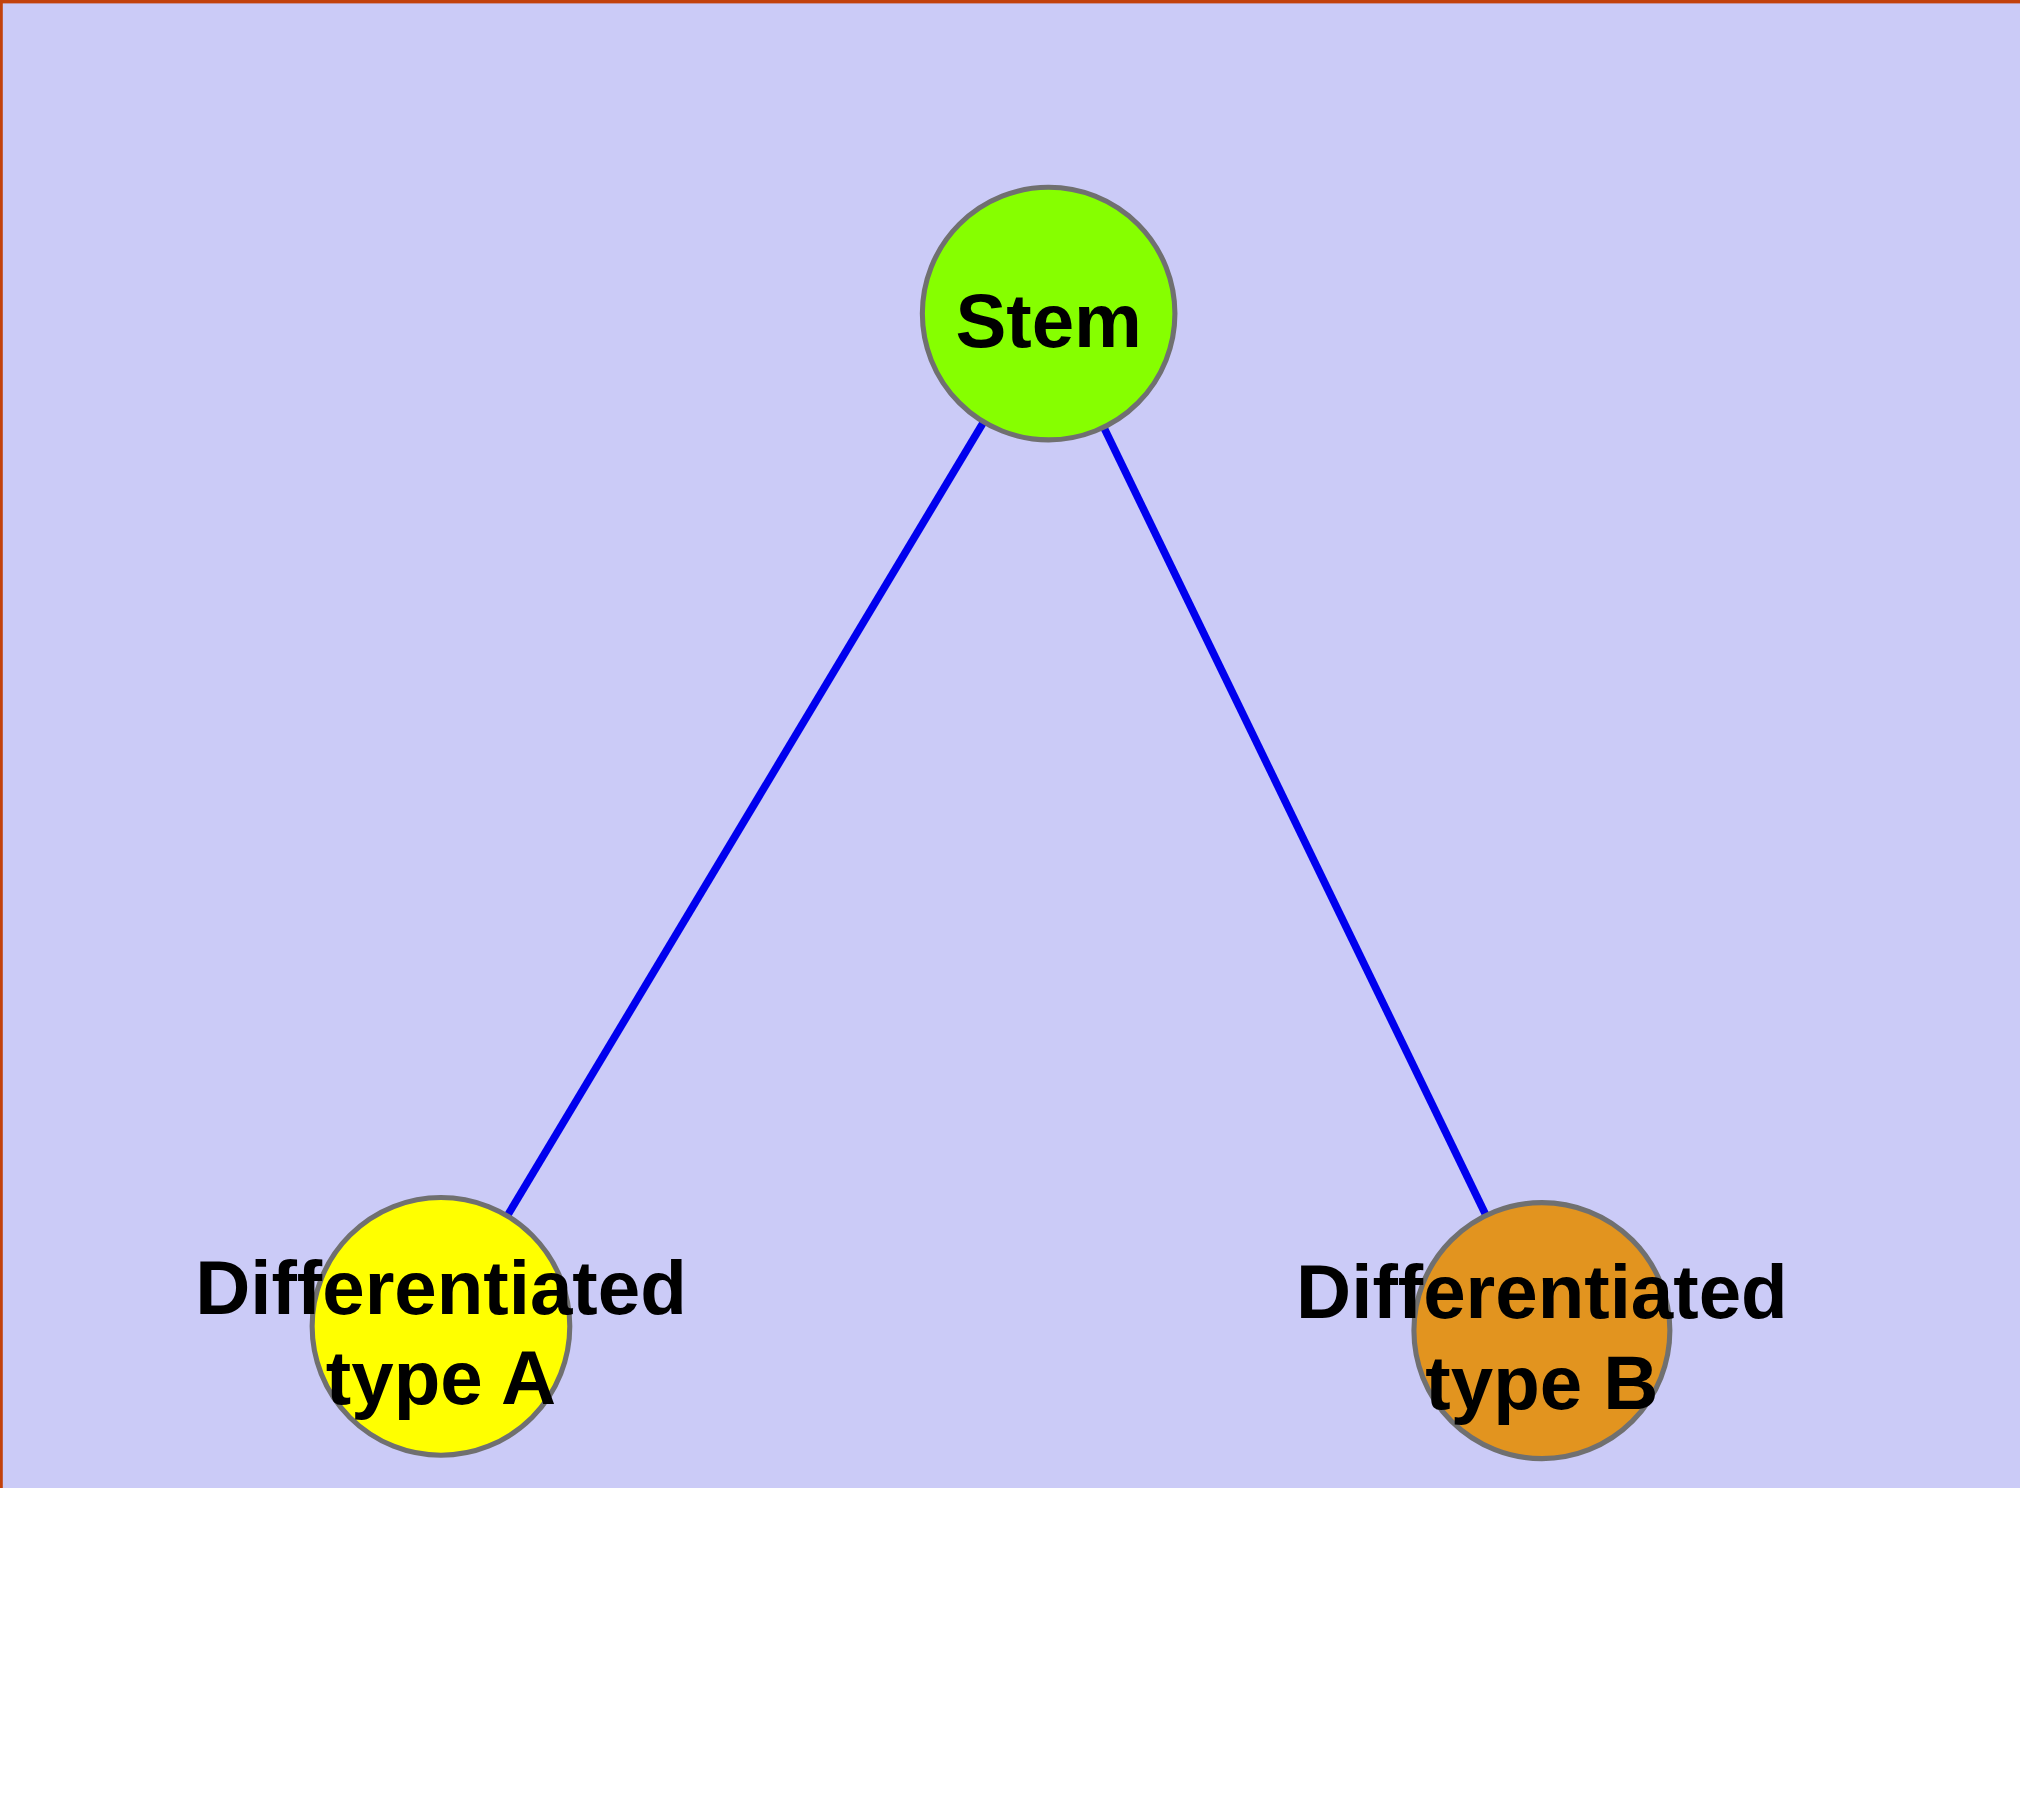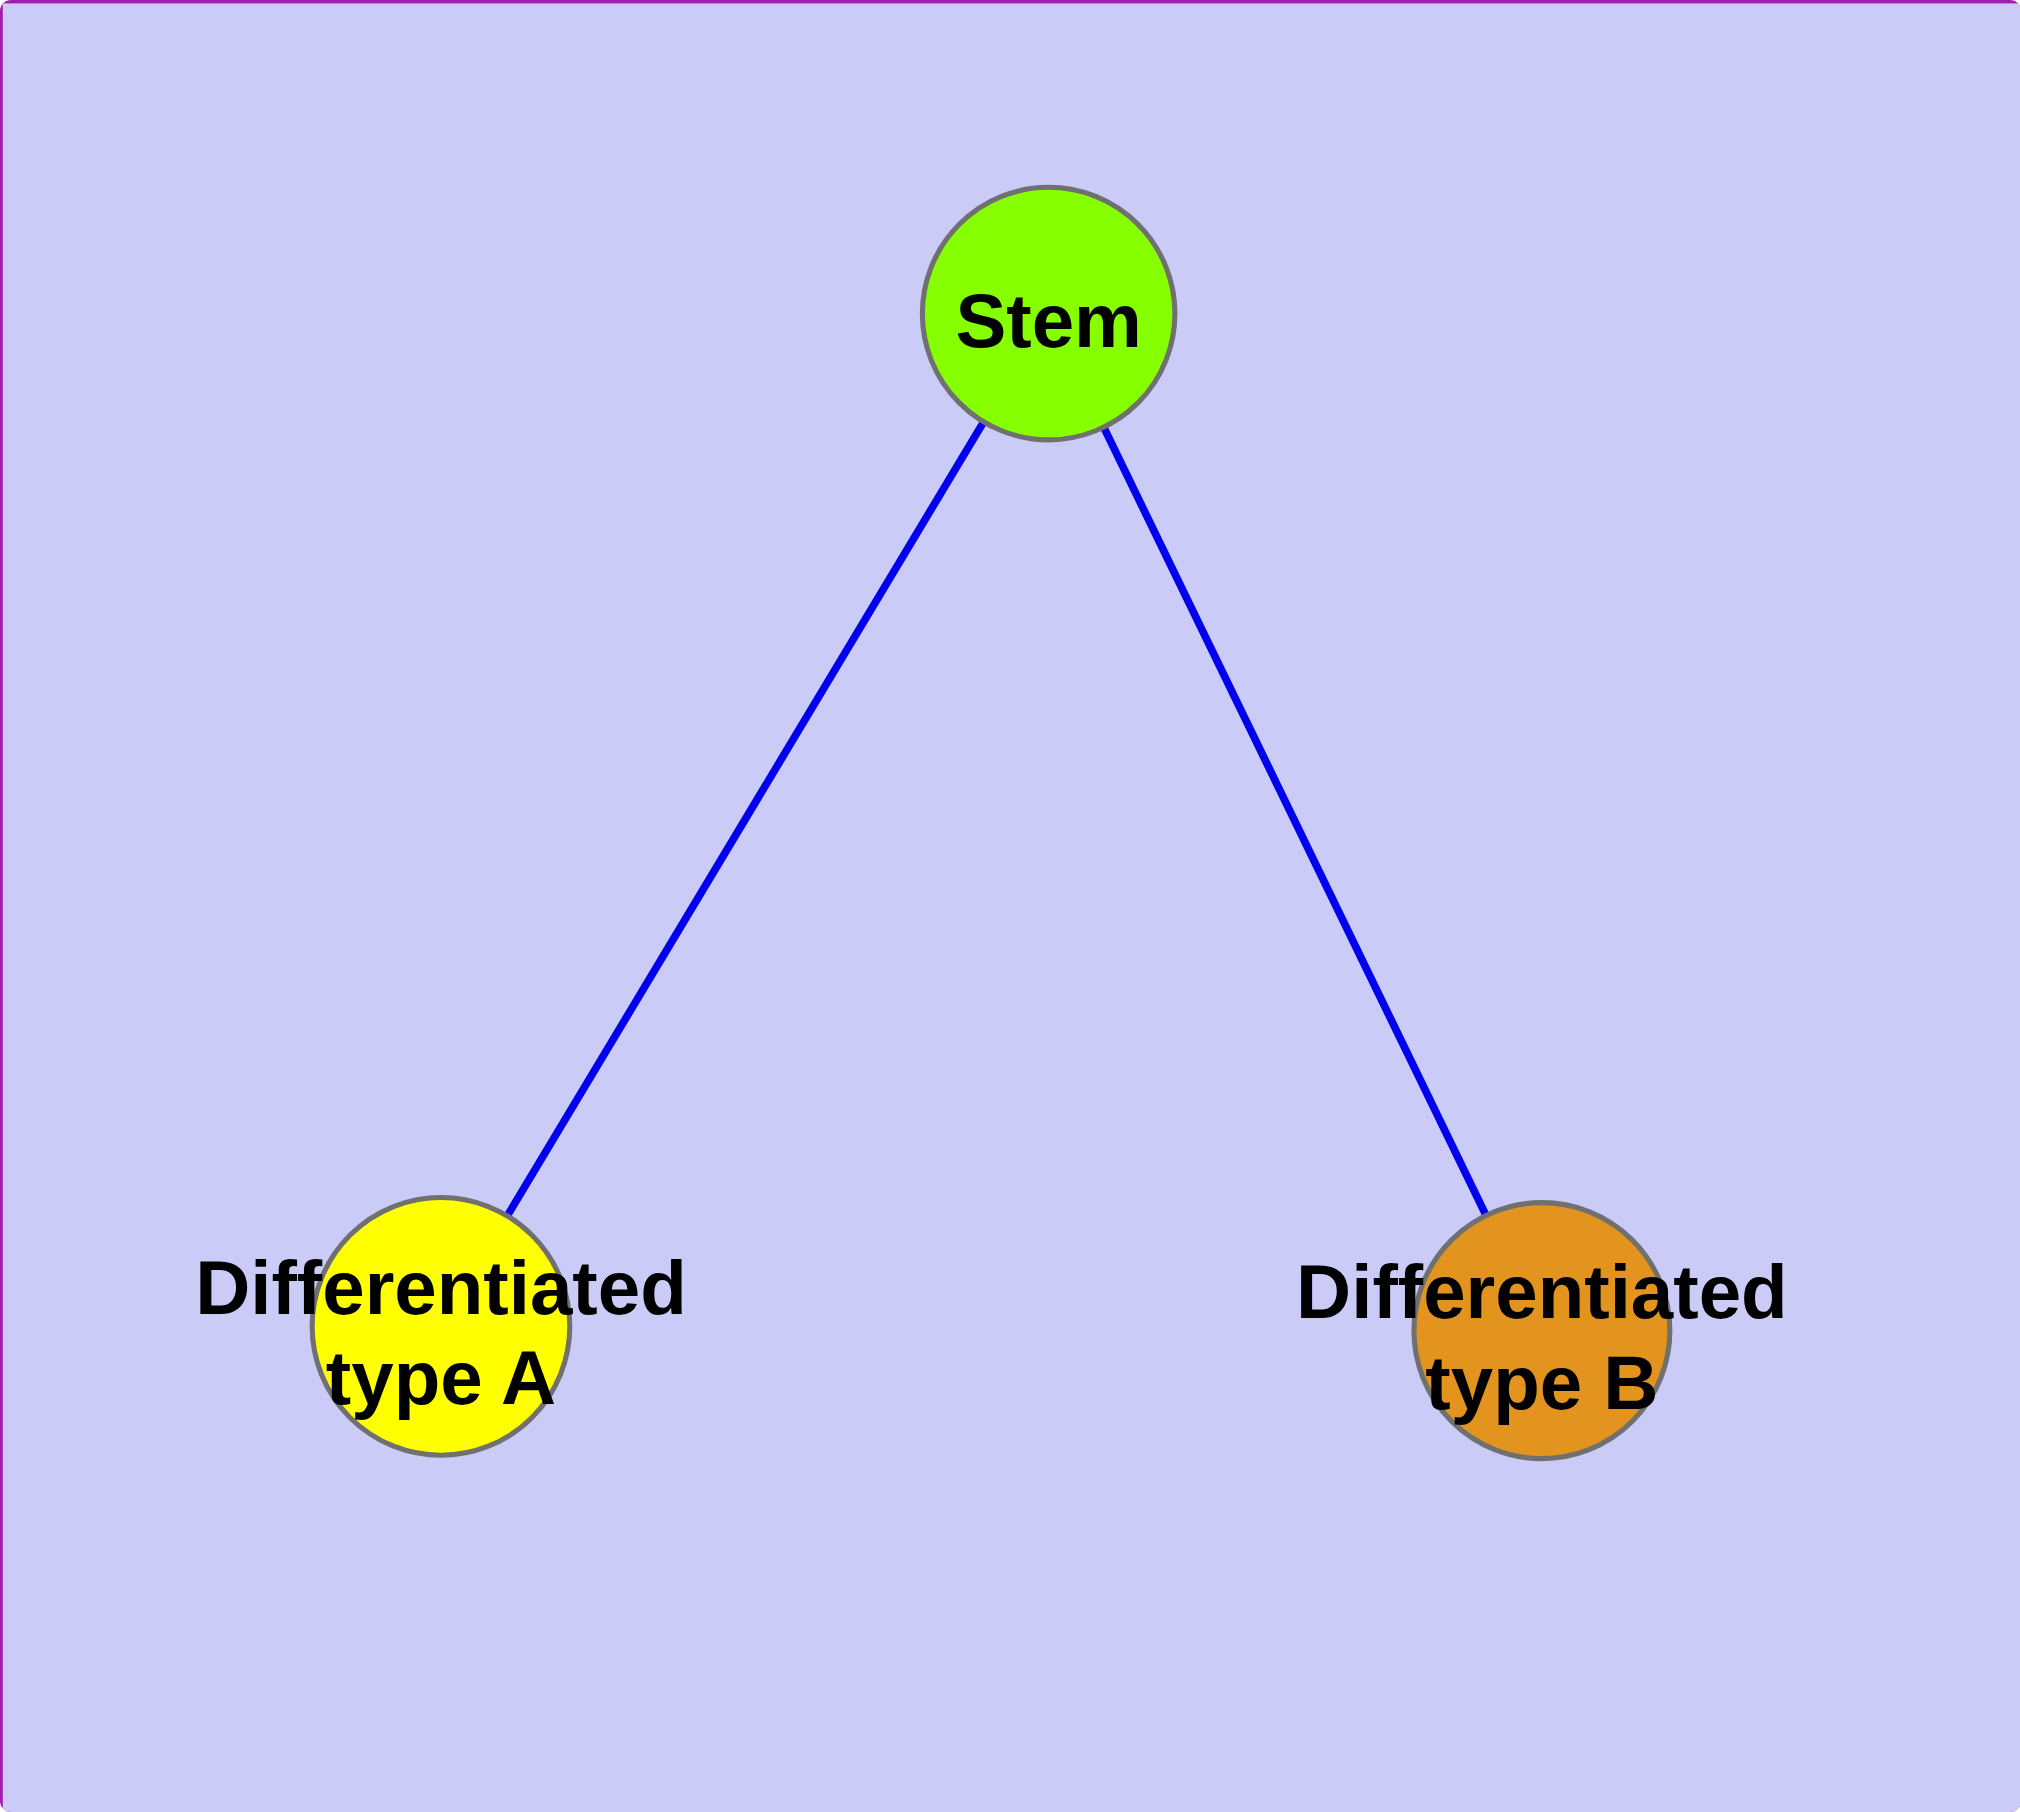--- a/index.html
+++ b/index.html
@@ -3,25 +3,24 @@
 <meta charset="utf-8">
 <style>
   html, body {
     margin: 0;
     padding: 0;
     background: #ffffff;
   }
   .page {
     position: relative;
     width: 2021px;
-    height: 1812px;
-    background: #a21caf;
+    height: 1488px;
+    background: #c2410c;
     overflow: hidden;
     font-family: "Liberation Sans", sans-serif;
-    border-radius: 11px;
   }
   svg.graph {
     display: block;
     width: 2021px;
     height: 1812px;
   }
   .node-label {
     font-family: "Liberation Sans", sans-serif;
     font-size: 90px;
     font-weight: bold;

